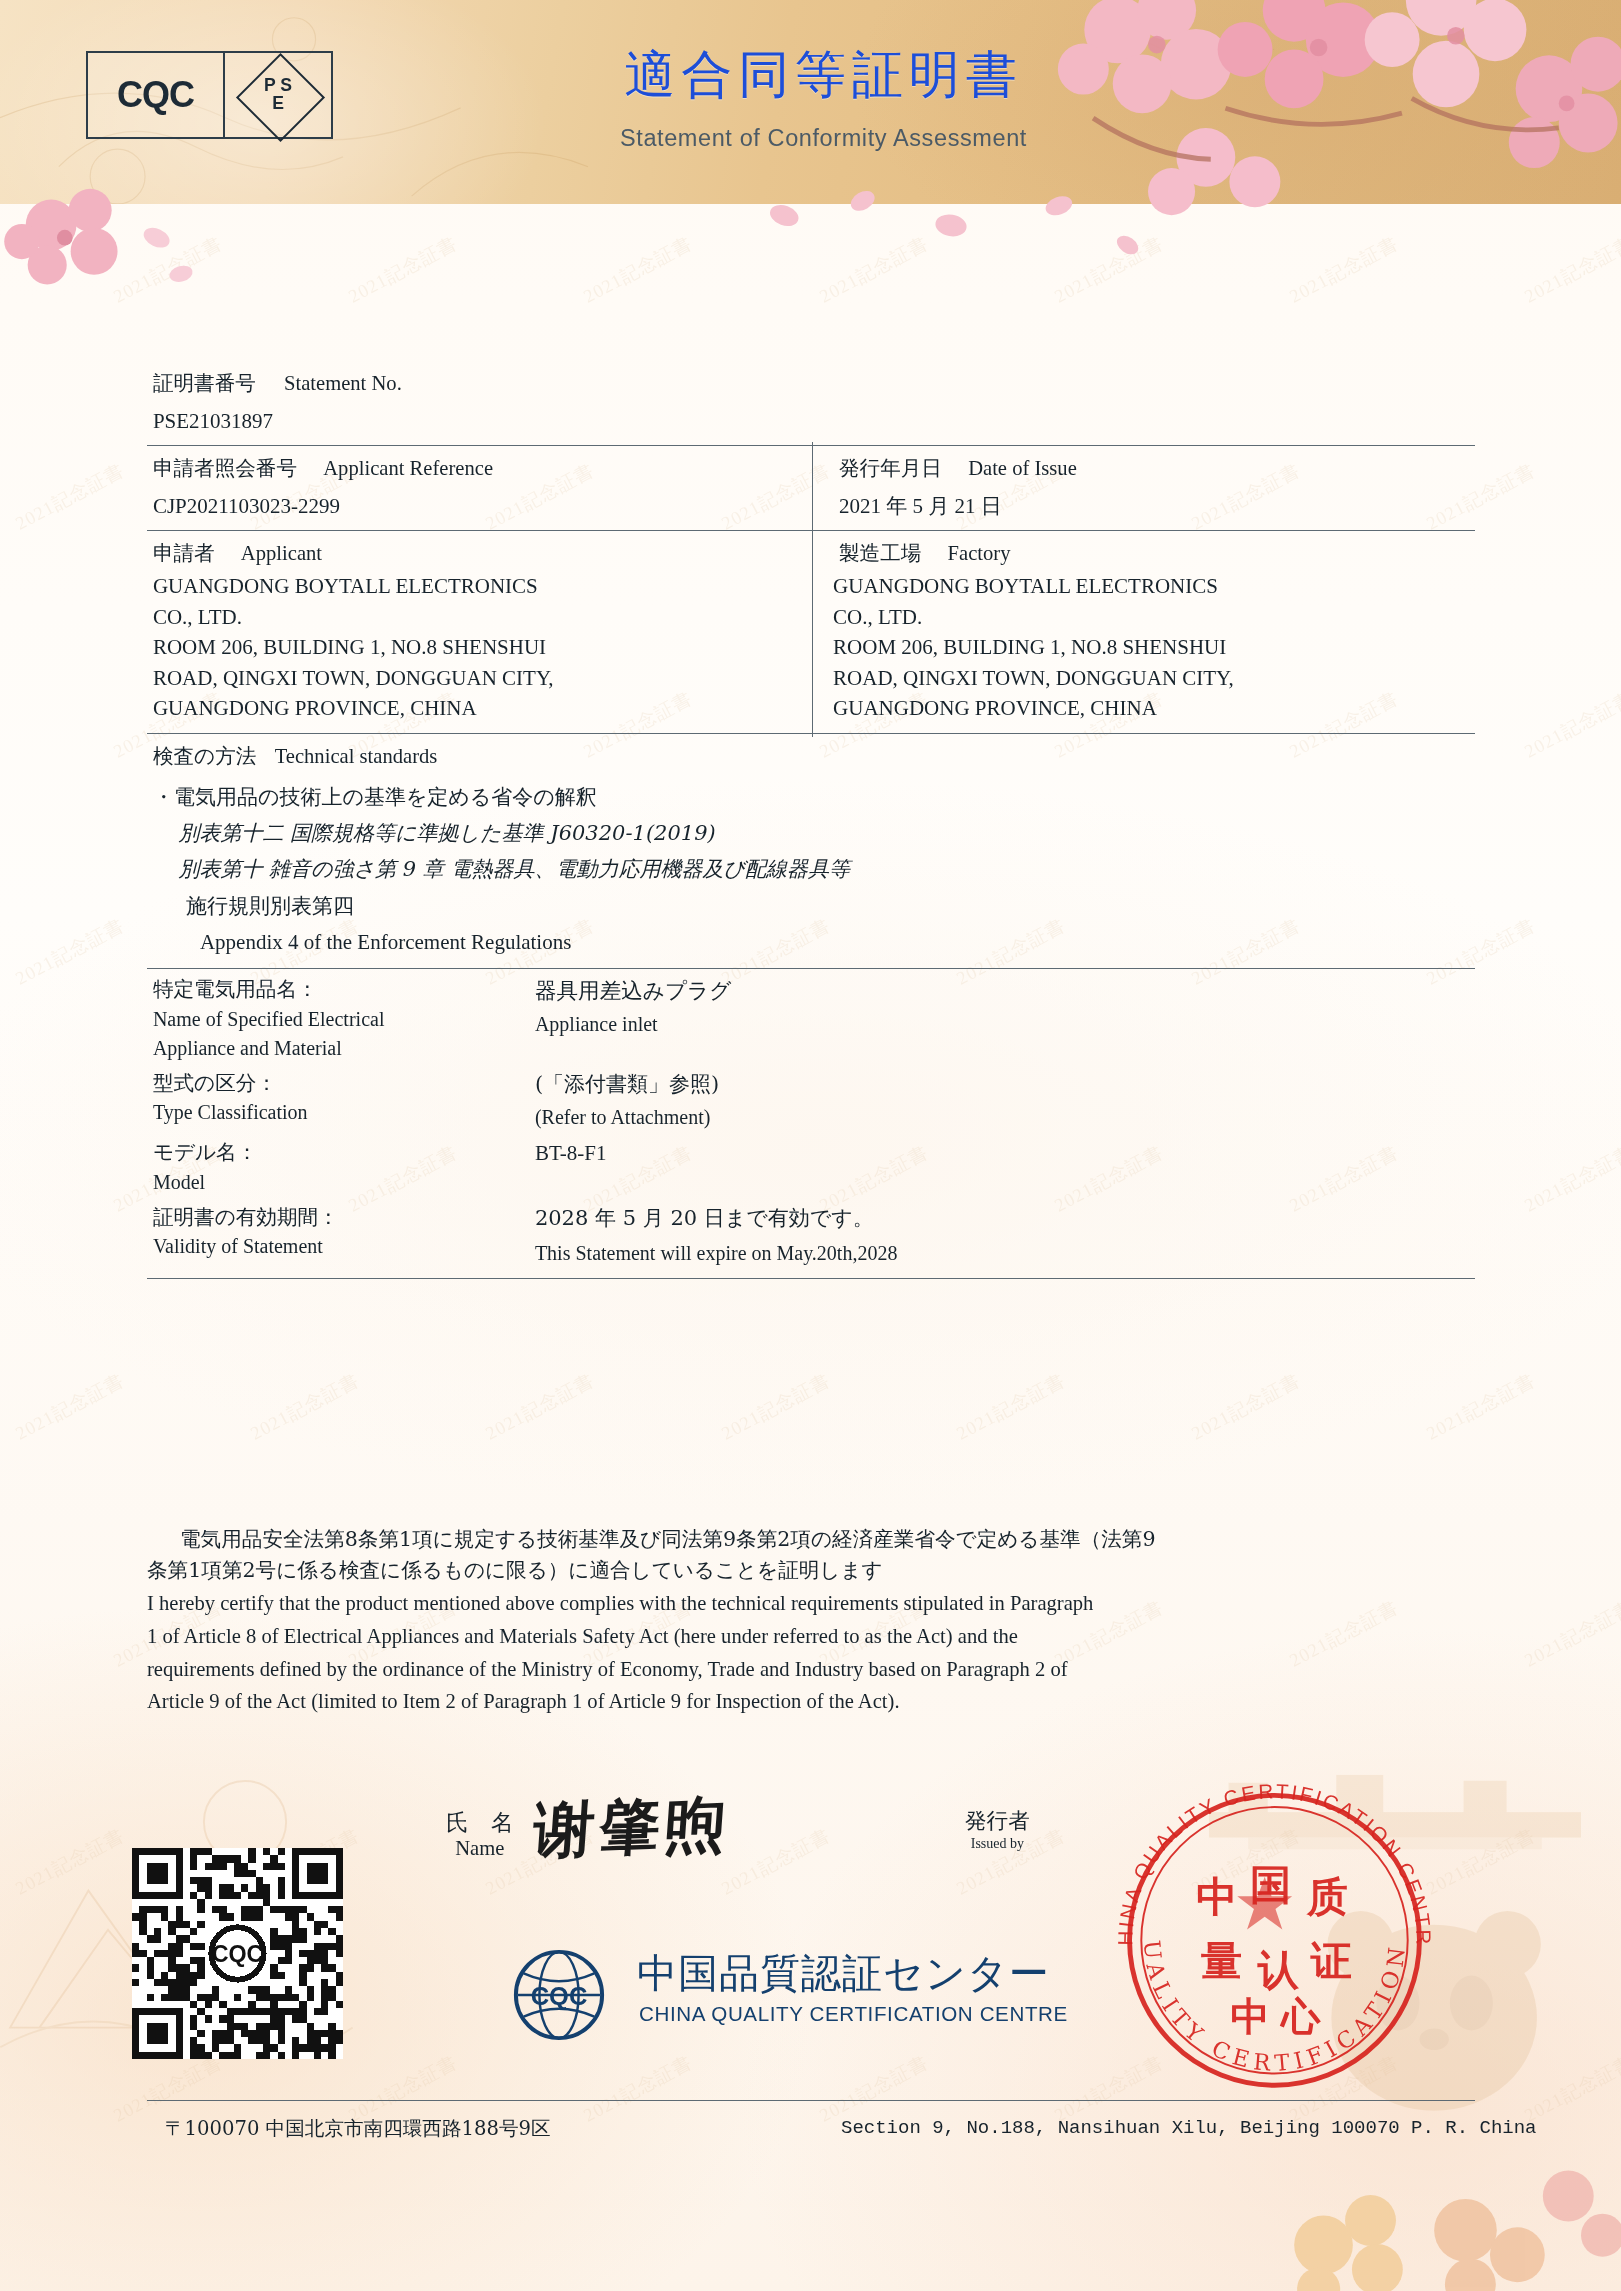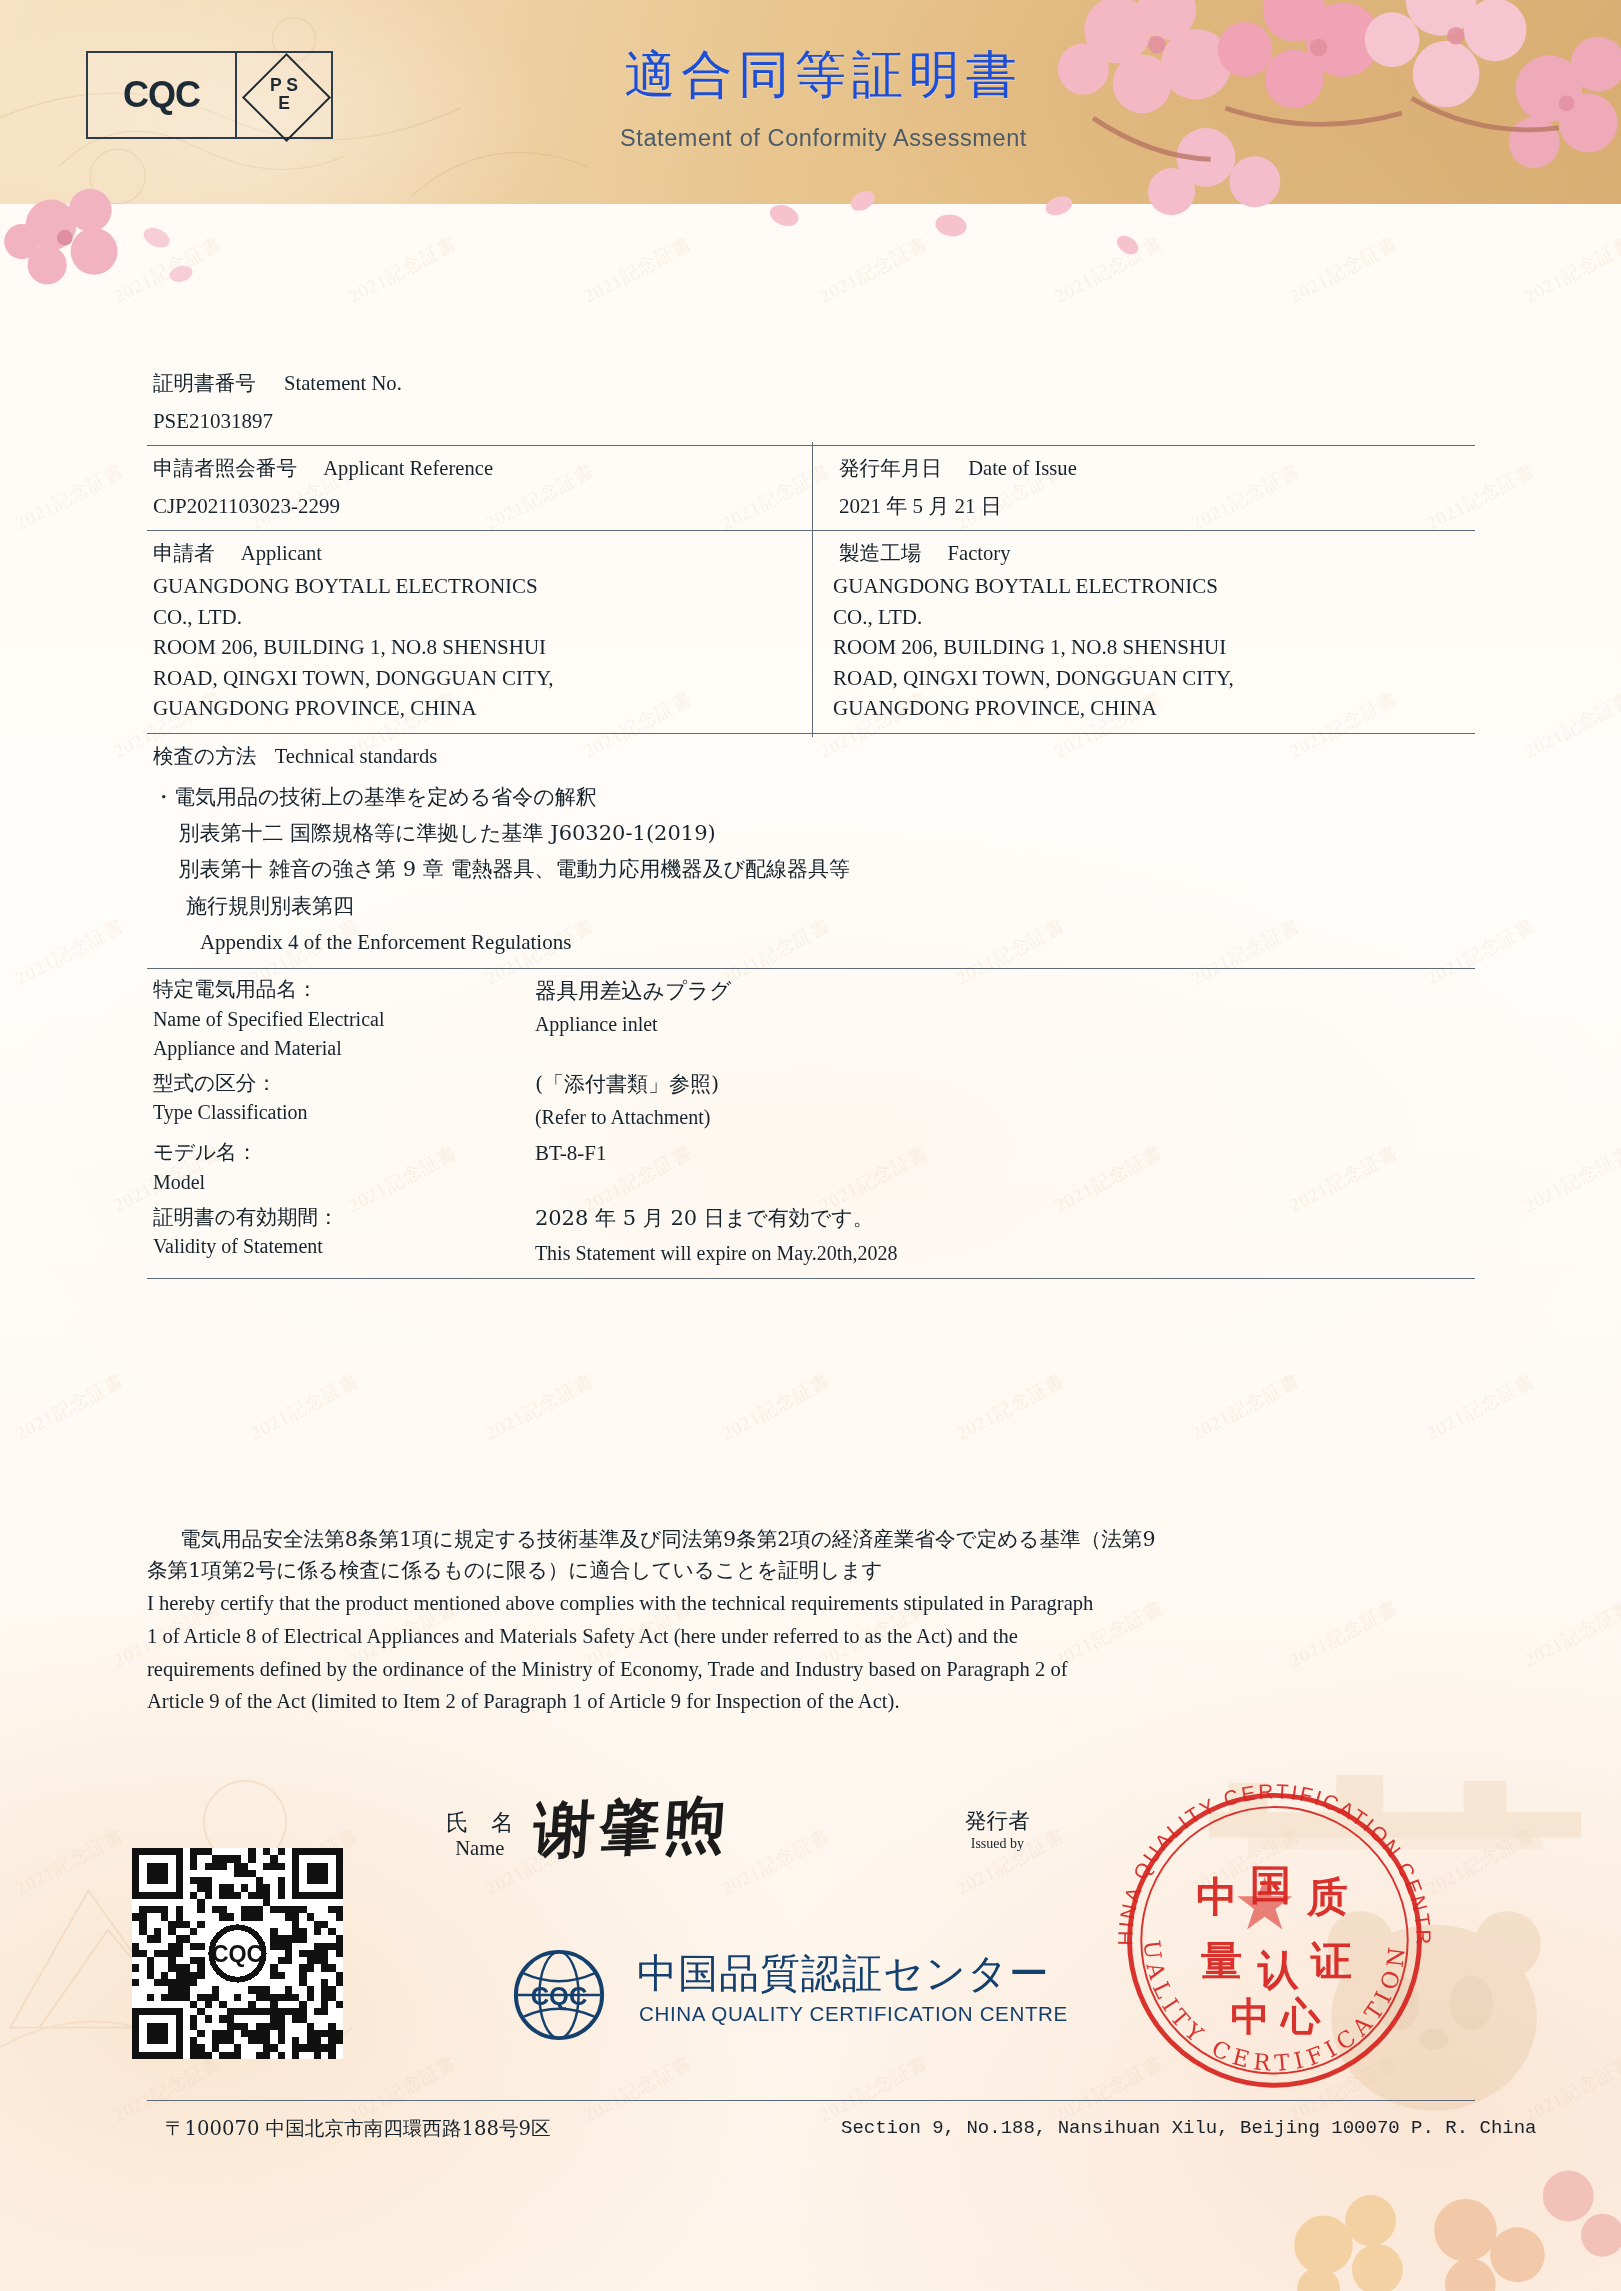--- a/index.html
+++ b/index.html
@@ -99,21 +99,21 @@
     font-size: 36px;
     letter-spacing: -1px;
     color: #1d2b36;
   }
   .logo-divider {
     width: 2px;
     height: 100%;
     background: #2d3d49;
   }
   .logo-pse {
-    width: 94px;
+    width: 106px;
     height: 100%;
     position: relative;
   }
   .pse-diamond {
     position: absolute;
     left: 50%;
     top: 50%;
     width: 59px;
     height: 59px;
     margin-left: -29px;
@@ -192,21 +192,21 @@
   .lbl-jp { font-family: Liberation Serif, serif; font-size: 20.6px; }
   .lbl-en { font-family: "Liberation Serif", serif; font-size: 20.6px; }
   .val { font-family: "Liberation Serif", serif; font-size: 21px; }
 
   .pad { padding: 6.9px 0 6.9px 5.9px; }
 
   .sec-head { padding: 6.9px 0 4.9px 5.9px; }
 
   .std-block { padding: 2px 0 7.8px 5.9px; }
   .std-line { padding: 2.9px 0; }
-  .indent1 { padding-left: 25.5px; }
+  .indent1 { padding-left: 25.5px; font-style: italic; }
   .indent2 { padding-left: 33px; }
 
   
   .spec { display: flex; padding: 5.9px 0 3.9px 5.9px; }
   .spec-l { width: 382px; }
   .spec-r { flex: 1 1 auto; }
   .spec-sub { font-size: 20px; }
 
   
   .certify {

